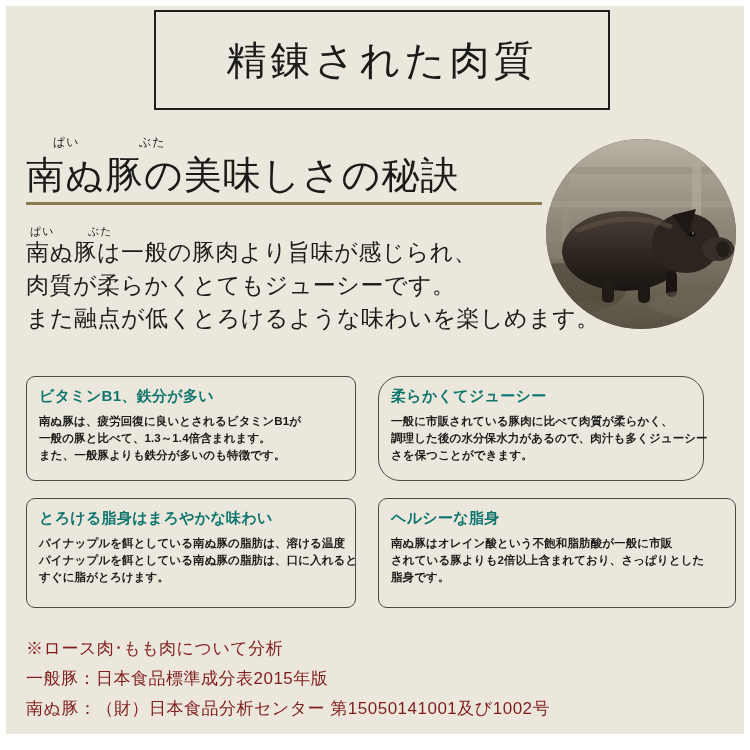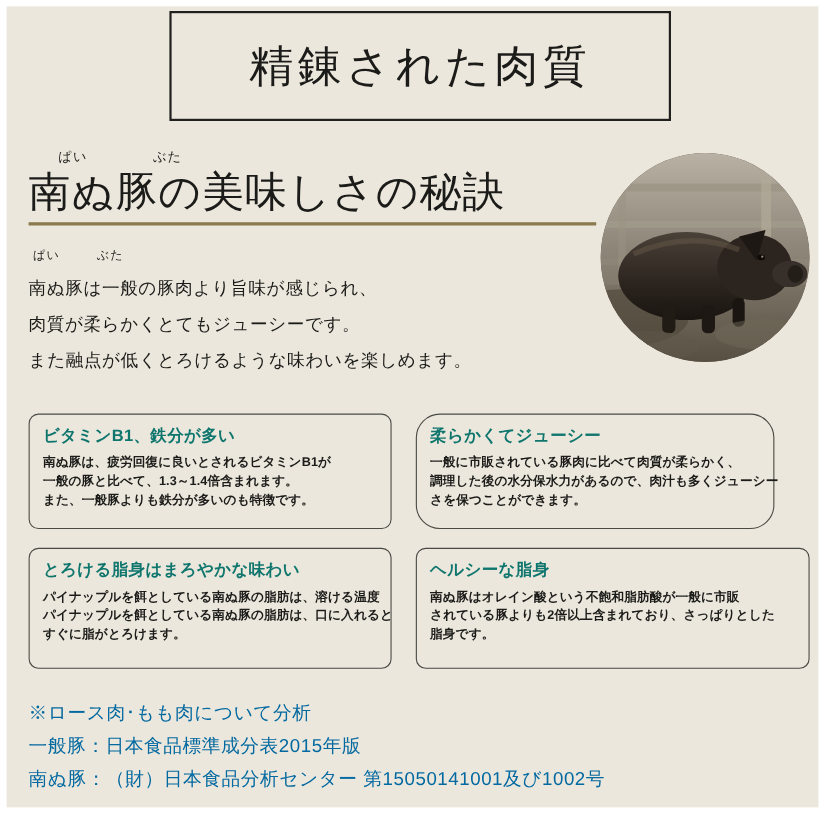--- a/index.html
+++ b/index.html
@@ -109,23 +109,23 @@
     font-size: 11px;
     color: #1b1b19;
     letter-spacing: 1px;
   }
   .body-ruby.b1 { left: 4px; }
   .body-ruby.b2 { left: 62px; }
 
   .body-para {
     position: absolute;
     left: 20px;
-    top: 240px;
+    top: 230px;
     width: 520px;
-    font-size: 16px;
+    font-size: 23px;
     line-height: 33px;
     color: #1b1b19;
     font-family: "Liberation Sans", sans-serif;
     letter-spacing: 0.5px;
   }
   .body-para div { white-space: nowrap; }
 
   
   .photo {
     position: absolute;
@@ -176,21 +176,21 @@
   .card-body div { white-space: nowrap; font-weight: bold; }
 
   
   .notes {
     position: absolute;
     left: 20px;
     top: 628px;
     width: 700px;
     font-size: 17px;
     line-height: 30px;
-    color: #0369a1;
+    color: #7f1d1d;
     letter-spacing: 0.5px;
   }
   .notes div { white-space: nowrap; }
 
   .bottom-bar {
     position: absolute;
     left: 0;
     bottom: 0;
     width: 750px;
     height: 16px;

